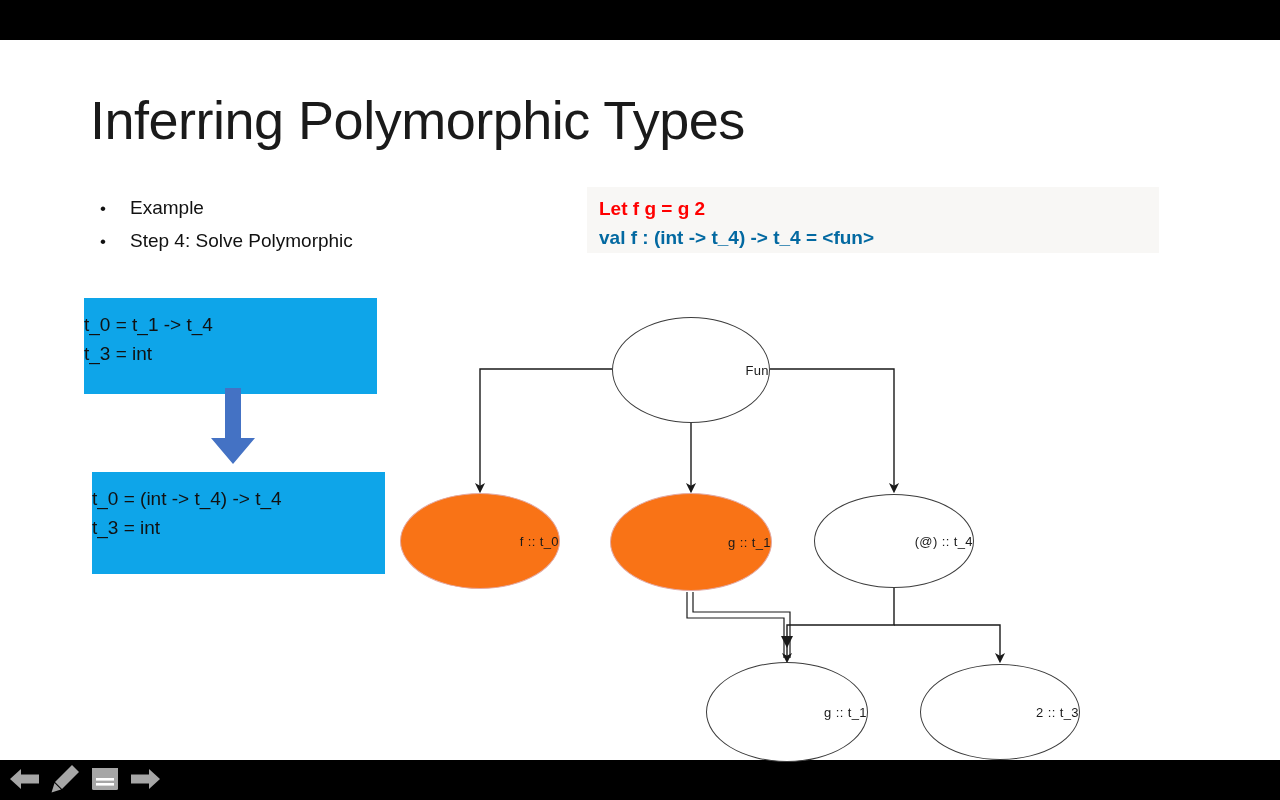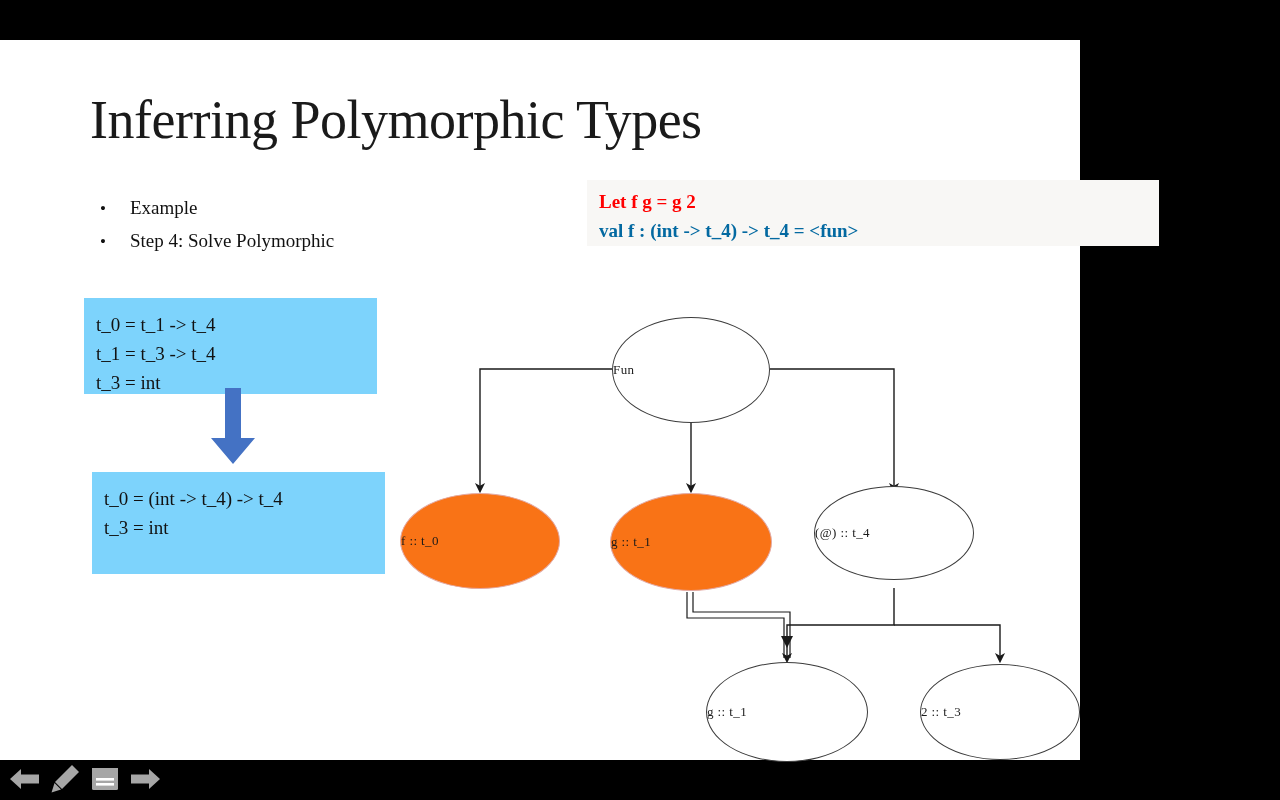--- a/index.html
+++ b/index.html
@@ -1,59 +1,59 @@
 <!DOCTYPE html>
 <html><head>
 <meta charset="utf-8">
 <style>
   html,body{margin:0;padding:0;background:#000;}
   body{width:1280px;height:800px;overflow:hidden;font-family:"Liberation Sans",sans-serif;}
   #stage{position:relative;width:1280px;height:800px;background:#000;}
-  #slide{position:absolute;left:0;top:40px;width:1080px;height:720px;background:#ffffff;font-family:Liberation Serif, serif;}
+  #slide{position:absolute;left:0;top:40px;width:1280px;height:720px;background:#ffffff;}
   .bar{position:absolute;left:0;width:1280px;background:#000;}
   #bar-top{top:0;height:40px;}
   #bar-bottom{top:760px;height:40px;}
 
   
   #title{
     position:absolute;left:90px;top:48px;width:1000px;
     font-size:54px;line-height:64px;color:#1a1a1a;font-weight:400;
     letter-spacing:-0.5px;white-space:nowrap;
   }
 
   
   #bullets{position:absolute;left:100px;top:152px;width:420px;}
   .bullet{display:flex;align-items:baseline;font-size:19px;line-height:32px;color:#111;}
   .bullet .dot{width:30px;flex:0 0 30px;text-align:left;font-size:17px;line-height:32px;}
   .bullet .btext{flex:1 1 auto;}
 
   
   #codebox{
-    position:absolute;left:587px;top:140px;width:572px;height:66px;
+    position:absolute;left:587px;top:147px;width:572px;height:66px;
     background:#f8f7f5;padding:7px 0 0 12px;box-sizing:border-box;
   }
   .codeline{font-size:19px;line-height:29px;font-weight:bold;white-space:nowrap;}
 
   
   .cbox{
-    position:absolute;background:#7dd3fc;box-sizing:border-box;
-    padding:12px 0 12px 12px;
+    position:absolute;background:#0ea5e9;box-sizing:border-box;
+    padding:12px 0 12px 0;
   }
   #cbox-before{left:84px;top:258px;width:293px;height:96px;}
   #cbox-after{left:92px;top:432px;width:293px;height:102px;}
   .cline{font-size:19px;line-height:29px;color:#111;white-space:nowrap;}
 
   
   #bluearrow{position:absolute;left:205px;top:348px;width:56px;height:78px;}
 
   
   #tree{position:absolute;left:380px;top:230px;width:740px;height:490px;}
   .node{
     position:absolute;border:1.2px solid #3c3c3c;border-radius:50%;
-    background:#ffffff;display:flex;align-items:center;justify-content:flex-start;
+    background:#ffffff;display:flex;align-items:center;justify-content:flex-end;
     box-sizing:border-box;
   }
   .node.pink{background:#f97316;border-color:#e2a9a4;}
   .node .nlabel{font-size:13px;color:#1a1a1a;letter-spacing:0.4px;white-space:nowrap;}
   .node.root .nlabel{font-size:13px;}
 
   
   #navbar{position:absolute;left:8px;top:722px;width:150px;height:38px;}
   .navicon{position:absolute;top:0;width:34px;height:34px;cursor:pointer;}
 
@@ -82,21 +82,20 @@
       </div>
     </div>
 
     <div id="codebox">
       <div class="codeline" style="color:#ff0000;">Let f g = g 2</div>
       <div class="codeline" style="color:#0369a1;">val f : (int -&gt; t_4) -&gt; t_4 = &lt;fun&gt;</div>
     </div>
 
     <div class="cbox" id="cbox-before">
       <div class="cline">t_0 = t_1 -&gt; t_4</div>
-      <div class="cline">t_1 = t_3 -&gt; t_4</div>
       <div class="cline">t_3 = int</div>
     </div>
 
     <div id="bluearrow">
       <svg width="56" height="78" viewBox="0 0 56 78">
         <polygon points="20,0 36,0 36,50 50,50 28,76 6,50 20,50" fill="#4472c4"></polygon>
       </svg>
     </div>
 
     <div class="cbox" id="cbox-after">
@@ -136,21 +135,21 @@
       </div>
 
       <div class="node pink" style="left:20px;top:223px;width:160px;height:96px;">
         <span class="nlabel">f :: t_0</span>
       </div>
 
       <div class="node pink" style="left:230px;top:223px;width:162px;height:98px;">
         <span class="nlabel">g :: t_1</span>
       </div>
 
-      <div class="node" style="left:434px;top:216px;width:160px;height:94px;">
+      <div class="node" style="left:434px;top:224px;width:160px;height:94px;">
         <span class="nlabel">(@) :: t_4</span>
       </div>
 
       <div class="node" style="left:326px;top:392px;width:162px;height:100px;">
         <span class="nlabel">g :: t_1</span>
       </div>
 
       <div class="node" style="left:540px;top:394px;width:160px;height:96px;">
         <span class="nlabel">2 :: t_3</span>
       </div>

